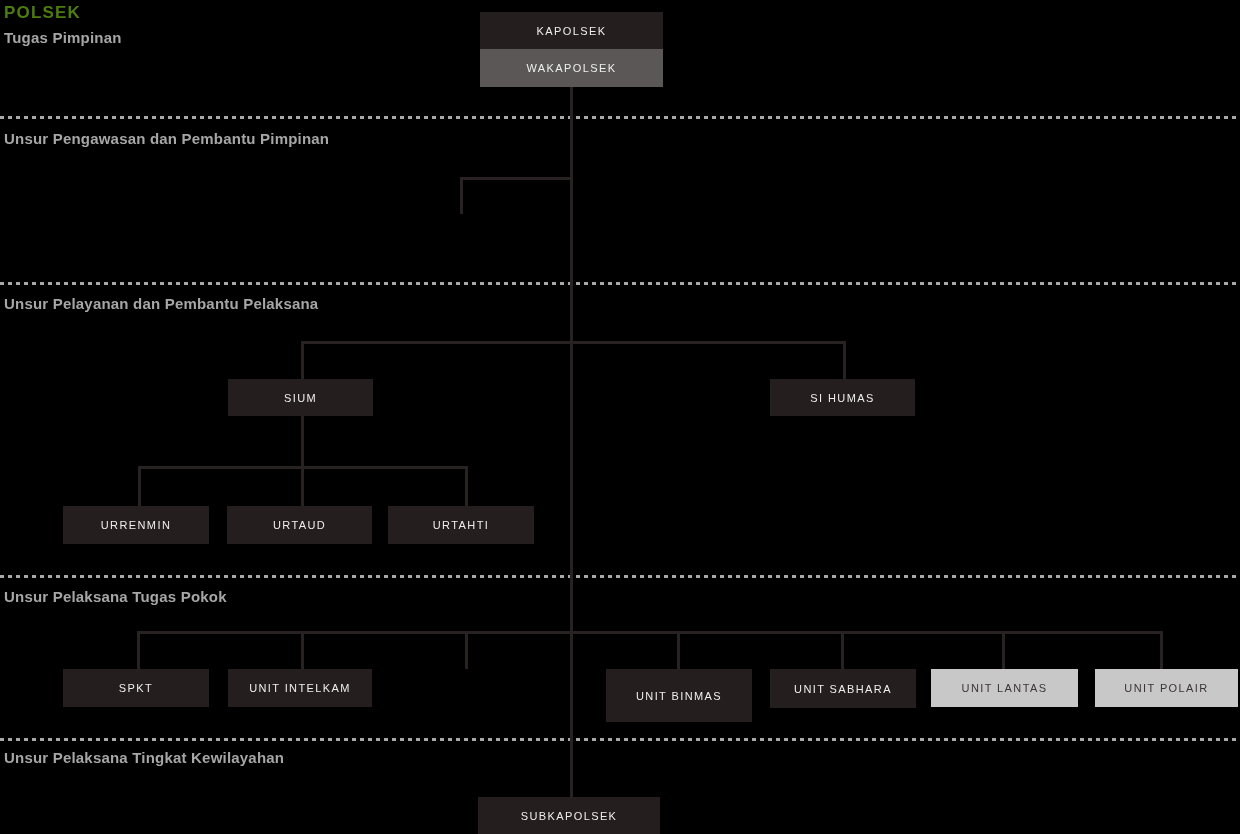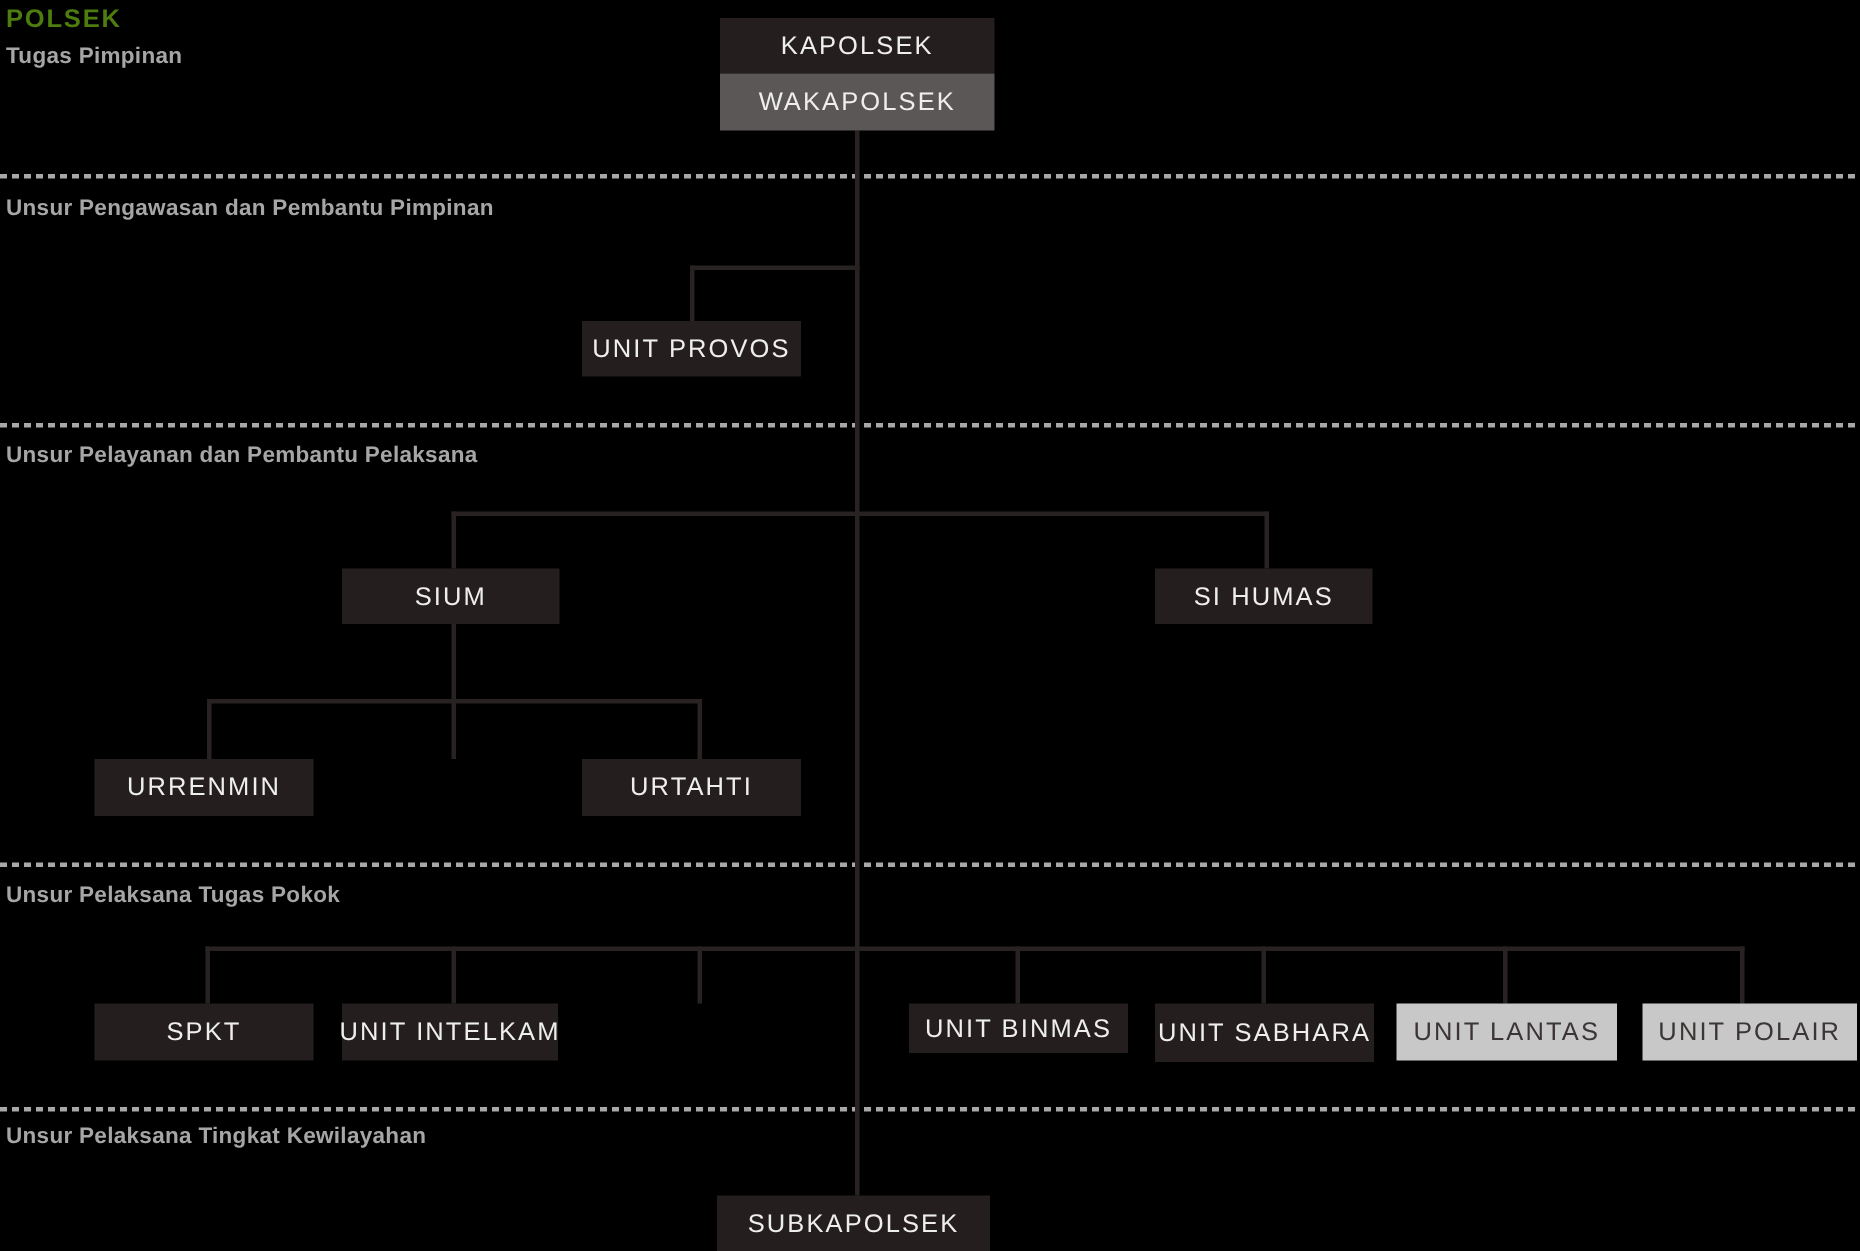--- a/index.html
+++ b/index.html
@@ -34,21 +34,21 @@
     height: 3px;
     background: repeating-linear-gradient(90deg, #a8a8a8 0 4.5px, transparent 4.5px 8px);
   }
   .node {
     position: absolute;
     display: flex;
     align-items: center;
     justify-content: center;
     background: #241e1e;
     color: #efeeee;
-    font-size: 17px;
+    font-size: 11px;
     font-weight: 500;
     letter-spacing: 1.4px;
     white-space: nowrap;
   }
   .node.mid   { background: #5c5757; }
   .node.light { background: #c9c8c8; color: #3b3535; }
   .line {
     position: absolute;
     background: #292222;
   }
@@ -90,30 +90,30 @@
   <div class="line" style="left:301px;  top:631px; width:3px; height:38px"></div>
   <div class="line" style="left:465px;  top:631px; width:3px; height:38px"></div>
   <div class="line" style="left:677px;  top:631px; width:3px; height:38px"></div>
   <div class="line" style="left:841px;  top:631px; width:3px; height:38px"></div>
   <div class="line" style="left:1002px; top:631px; width:3px; height:38px"></div>
   <div class="line" style="left:1160px; top:631px; width:3px; height:38px"></div>
 
   <div class="node" style="left:480px; top:12px; width:183px; height:37px">KAPOLSEK</div>
   <div class="node mid" style="left:480px; top:49px; width:183px; height:38px">WAKAPOLSEK</div>
 
-  <div class="node" style="left:388px; top:214px; width:146px; height:37px">UNIT PROVOS</div>
 
   <div class="node" style="left:228px; top:379px; width:145px; height:37px">SIUM</div>
   <div class="node" style="left:770px; top:379px; width:145px; height:37px">SI HUMAS</div>
 
   <div class="node" style="left:63px;  top:506px; width:146px; height:38px">URRENMIN</div>
+  <div class="node" style="left:227px; top:506px; width:145px; height:38px">URTAUD</div>
   <div class="node" style="left:388px; top:506px; width:146px; height:38px">URTAHTI</div>
 
   <div class="node" style="left:63px;   top:669px; width:146px; height:38px">SPKT</div>
   <div class="node" style="left:228px;  top:669px; width:144px; height:38px">UNIT INTELKAM</div>
-  <div class="node" style="left:606px;  top:669px; width:146px; height:33px">UNIT BINMAS</div>
+  <div class="node" style="left:606px;  top:669px; width:146px; height:53px">UNIT BINMAS</div>
   <div class="node" style="left:770px;  top:669px; width:146px; height:39px">UNIT SABHARA</div>
   <div class="node light" style="left:931px;  top:669px; width:147px; height:38px">UNIT LANTAS</div>
   <div class="node light" style="left:1095px; top:669px; width:143px; height:38px">UNIT POLAIR</div>
 
   <div class="node" style="left:478px; top:797px; width:182px; height:38px">SUBKAPOLSEK</div>
 
 </div>
 
 </body></html>

